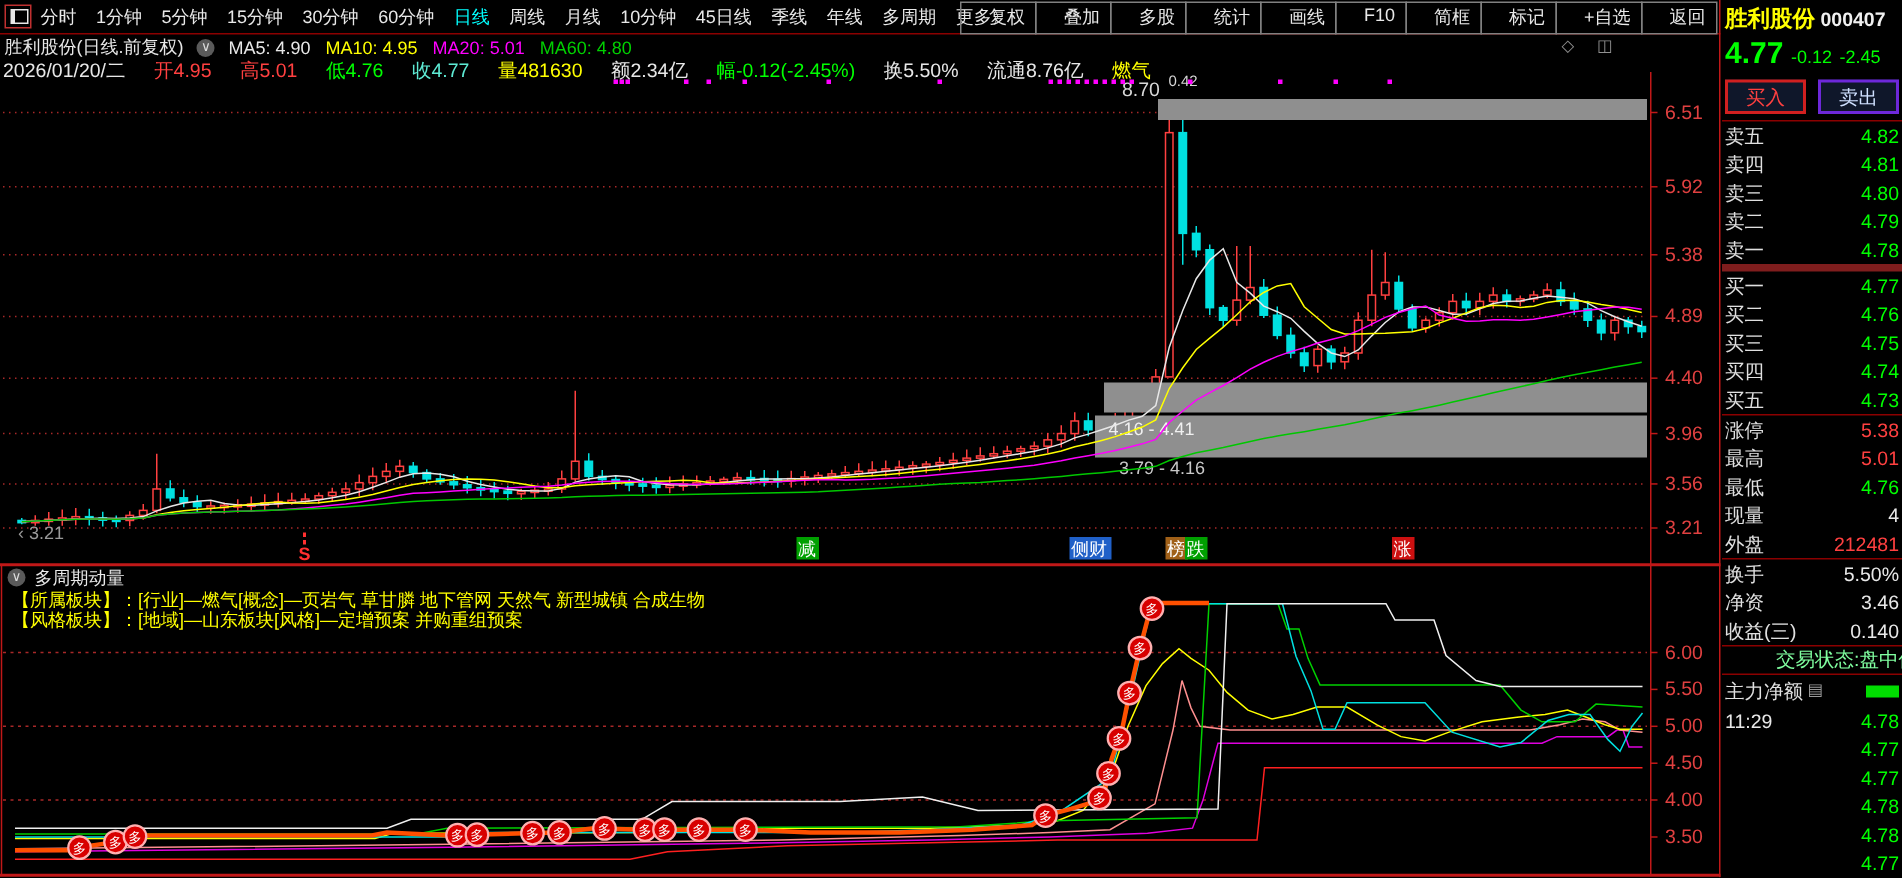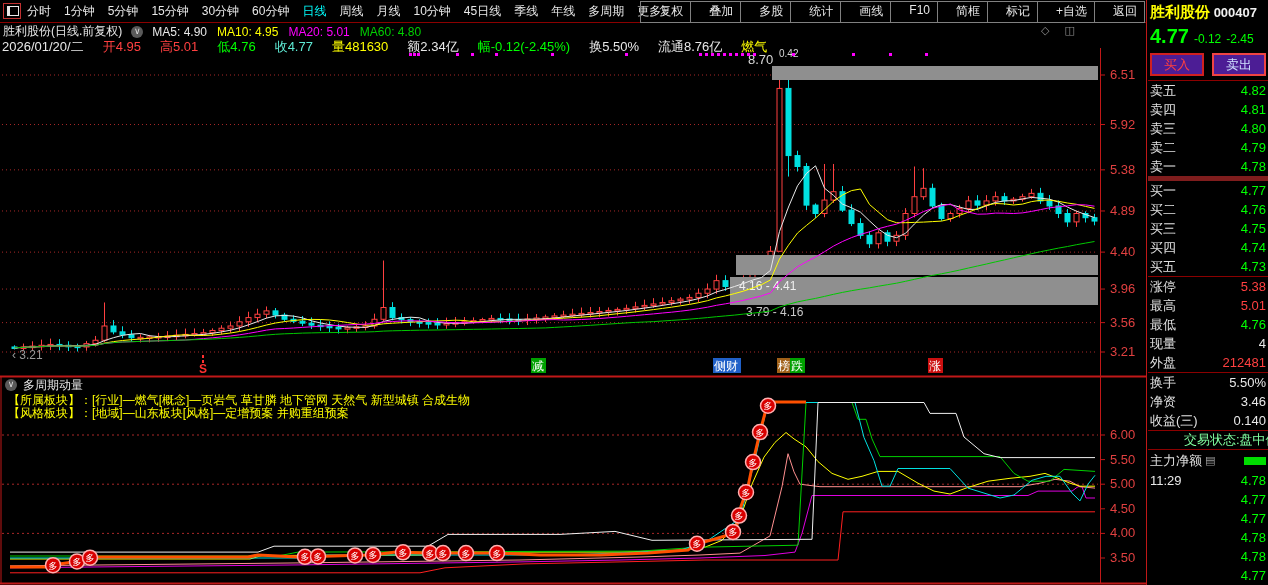--- a/index.html
+++ b/index.html
@@ -26,23 +26,23 @@
   #plate-lines{left:8px;top:394px;font-size:12px;line-height:13px;color:#ffff00;white-space:nowrap;}
   
   #sidebar{left:1148px;top:0;width:120px;height:473px;font-size:13px;color:#e0e0e0;}
   #sb-name{padding:3px 2px 0 2px;height:20px;}
   #sb-name .nm{color:#ffff00;font-size:15px;font-weight:bold;}
   #sb-name .cd{color:#f0f0f0;font-size:13px;font-weight:bold;}
   #sb-price{padding:2px 2px 0 2px;height:26px;display:flex;align-items:baseline;gap:5px;}
   #sb-price .px{font-size:20px;font-weight:bold;}
   #sb-price .chg{font-size:12px;}
   #sb-btns{height:25px;display:flex;gap:8px;padding:2px 2px;}
-  .sbtn{width:50px;height:19px;line-height:19px;text-align:center;font-size:13px;background:#4c1d95;}
+  .sbtn{width:50px;height:19px;line-height:19px;text-align:center;font-size:13px;background:#0f172a;}
   .sbtn.buy{border:2px solid #d02020;color:#ff4040;}
-  .sbtn.sell{border:2px solid #ef4444;color:#cfe0ff;}
+  .sbtn.sell{border:2px solid #6d28d9;color:#cfe0ff;}
   .sb-row{height:19px;line-height:19px;display:flex;justify-content:space-between;padding:0 2px;}
   .sb-row .v{text-align:right;}
   .div-red{border-top:1px solid #8b0000;}
   .div-org{border-top:5px solid #7f1d1d;}
   #sb-status{height:18px;line-height:18px;padding:0 2px;white-space:nowrap;overflow:hidden;}
   #sb-flow{height:21px;line-height:21px;display:flex;align-items:center;gap:3px;padding:0 2px;}
   #sb-flow .bar{width:22px;height:8px;background:#00dd00;margin-left:auto;}
   #sb-flow .lst{color:#9a9a9a;font-size:11px;}
 </style>
 </head>

